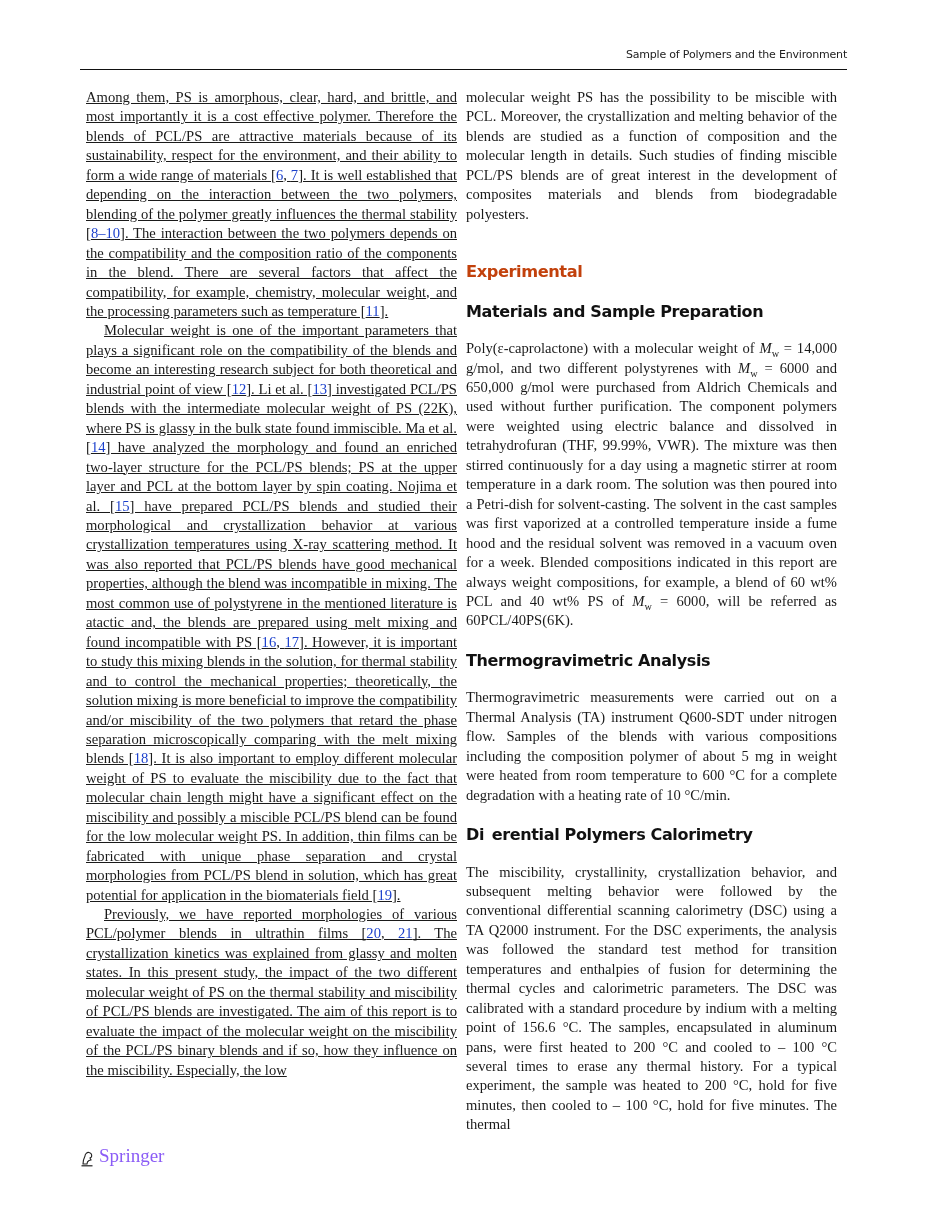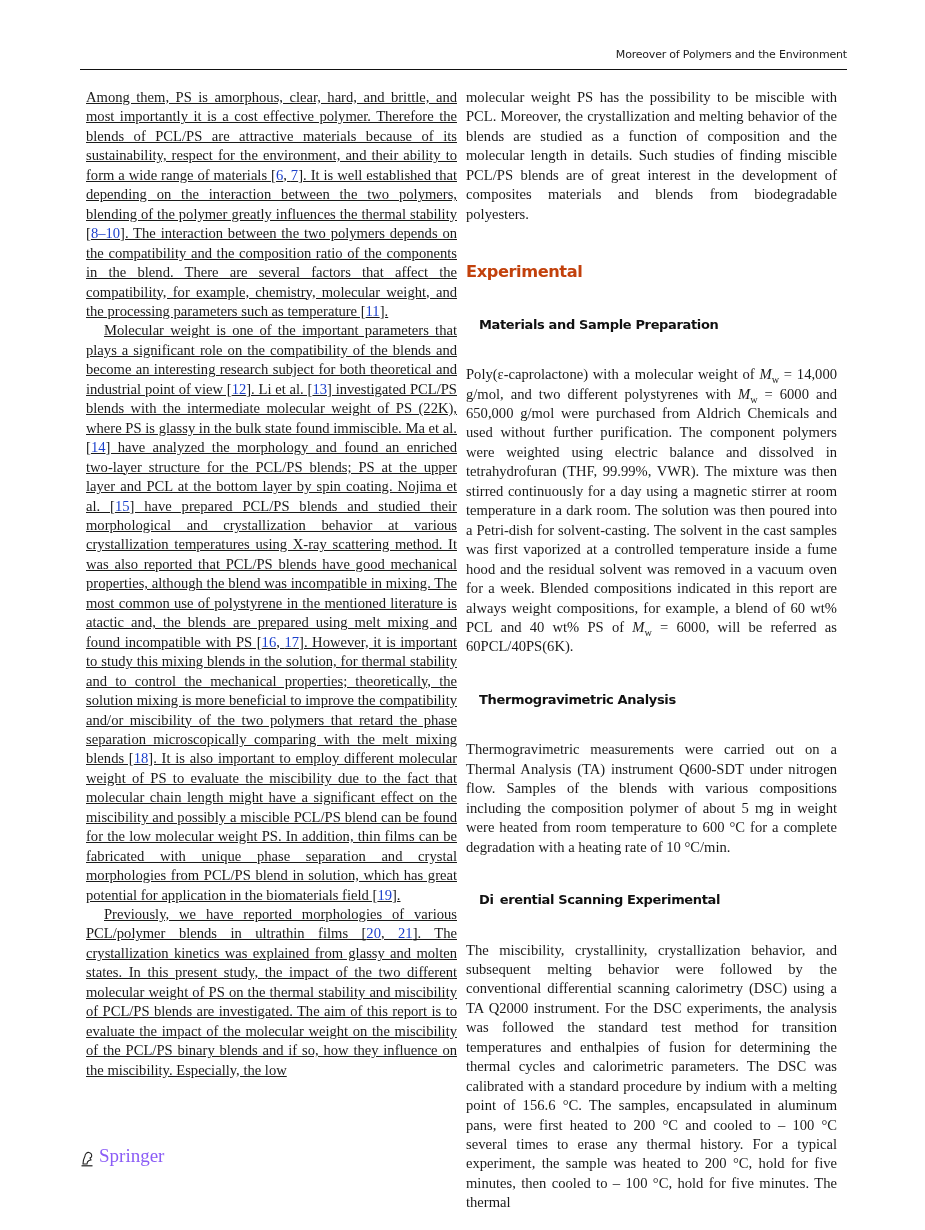--- a/index.html
+++ b/index.html
@@ -8,34 +8,34 @@
     font-family:"DejaVu Sans", sans-serif; font-size:11px; color:#222; letter-spacing:-0.2px; }
   .head-rule { position:absolute; left:80px; top:69px; width:767px; height:0; border-top:1.6px solid #111; }
   .col { position:absolute; top:88px; width:371px;
     font-family:"Liberation Serif", serif; font-size:14.6px; line-height:19.45px; color:#1a1a1a; }
   .col-left { left:86px;text-decoration:underline; }
   .col-right { left:466px; }
   .col p { margin:0; text-align:justify; hyphens:manual; }
   .col p.indent { text-indent:18px; }
   .cite { color:#1a3fcc; }
   h2.sec { font-family:"DejaVu Sans", sans-serif; font-weight:bold; font-size:16.2px; margin:0; letter-spacing:-0.4px; color:#c2410c; }
-  h3.sub { font-family:"DejaVu Sans", sans-serif; font-weight:bold; font-size:13px; margin:13px; letter-spacing:-0.35px; color:#111; }
+  h3.sub { font-family:"DejaVu Sans", sans-serif; font-weight:bold; font-size:16px; margin:0; letter-spacing:-0.35px; color:#111; }
   .gap-sec-top { height:38px; }
   .gap-sec-bottom { height:20px; }
   .gap-sub-bottom { height:18px; }
   .gap-sub-top { height:20px; }
   i.mw { font-style:italic; }
   sub { font-size:70%; line-height:0; }
   .footer { position:absolute; left:80px; top:1145px; font-family:"Liberation Serif", serif; font-size:19px; color:#8b5cf6; display:flex; align-items:flex-end; gap:5px; }
   .footer svg { display:block; }
 </style>
 </head>
 <body>
 
-<div class="running-head">Moreover of Polymers and the Environment</div>
+<div class="running-head">Sample of Polymers and the Environment</div>
 <div class="head-rule"></div>
 
 <div class="col col-left">
   <p>Among them, PS is amorphous, clear, hard, and brittle, and most importantly it is a cost effective polymer. Therefore the blends of PCL/PS are attractive materials because of its sustainability, respect for the environment, and their ability to form a wide range of materials [<span class="cite">6</span>, <span class="cite">7</span>]. It is well established that depending on the interaction between the two polymers, blending of the polymer greatly influences the thermal stability [<span class="cite">8–10</span>]. The interaction between the two polymers depends on the compatibility and the composition ratio of the components in the blend. There are several factors that affect the compatibility, for example, chemistry, molecular weight, and the processing parameters such as temperature [<span class="cite">11</span>].</p>
   <p class="indent">Molecular weight is one of the important parameters that plays a significant role on the compatibility of the blends and become an interesting research subject for both theoretical and industrial point of view [<span class="cite">12</span>]. Li et al. [<span class="cite">13</span>] investigated PCL/PS blends with the intermediate molecular weight of PS (22K), where PS is glassy in the bulk state found immiscible. Ma et al. [<span class="cite">14</span>] have analyzed the morphology and found an enriched two-layer structure for the PCL/PS blends; PS at the upper layer and PCL at the bottom layer by spin coating. Nojima et al. [<span class="cite">15</span>] have prepared PCL/PS blends and studied their morphological and crystallization behavior at various crystallization temperatures using X-ray scattering method. It was also reported that PCL/PS blends have good mechanical properties, although the blend was incompatible in mixing. The most common use of polystyrene in the mentioned literature is atactic and, the blends are prepared using melt mixing and found incompatible with PS [<span class="cite">16</span>, <span class="cite">17</span>]. However, it is important to study this mixing blends in the solution, for thermal stability and to control the mechanical properties; theoretically, the solution mixing is more beneficial to improve the compatibility and/or miscibility of the two polymers that retard the phase separation microscopically comparing with the melt mixing blends [<span class="cite">18</span>]. It is also important to employ different molecular weight of PS to evaluate the miscibility due to the fact that molecular chain length might have a significant effect on the miscibility and possibly a miscible PCL/PS blend can be found for the low molecular weight PS. In addition, thin films can be fabricated with unique phase separation and crystal morphologies from PCL/PS blend in solution, which has great potential for application in the biomaterials field [<span class="cite">19</span>].</p>
   <p class="indent">Previously, we have reported morphologies of various PCL/polymer blends in ultrathin films [<span class="cite">20</span>, <span class="cite">21</span>]. The crystallization kinetics was explained from glassy and molten states. In this present study, the impact of the two different molecular weight of PS on the thermal stability and miscibility of PCL/PS blends are investigated. The aim of this report is to evaluate the impact of the molecular weight on the miscibility of the PCL/PS binary blends and if so, how they influence on the miscibility. Especially, the low</p>
 </div>
 
 <div class="col col-right">
   <p>molecular weight PS has the possibility to be miscible with PCL. Moreover, the crystallization and melting behavior of the blends are studied as a function of composition and the molecular length in details. Such studies of finding miscible PCL/PS blends are of great interest in the development of composites materials and blends from biodegradable polyesters.</p>
@@ -46,21 +46,21 @@
   <h3 class="sub">Materials and Sample Preparation</h3>
   <div class="gap-sub-bottom"></div>
   <p>Poly(ε-caprolactone) with a molecular weight of <i class="mw">M</i><sub>w</sub> = 14,000 g/mol, and two different polystyrenes with <i class="mw">M</i><sub>w</sub> = 6000 and 650,000 g/mol were purchased from Aldrich Chemicals and used without further purification. The component polymers were weighted using electric balance and dissolved in tetrahydrofuran (THF, 99.99%, VWR). The mixture was then stirred continuously for a day using a magnetic stirrer at room temperature in a dark room. The solution was then poured into a Petri-dish for solvent-casting. The solvent in the cast samples was first vaporized at a controlled temperature inside a fume hood and the residual solvent was removed in a vacuum oven for a week. Blended compositions indicated in this report are always weight compositions, for example, a blend of 60 wt% PCL and 40 wt% PS of <i class="mw">M</i><sub>w</sub> = 6000, will be referred as 60PCL/40PS(6K).</p>
   <div class="gap-sub-top"></div>
 
   <h3 class="sub">Thermogravimetric Analysis</h3>
   <div class="gap-sub-bottom"></div>
   <p>Thermogravimetric measurements were carried out on a Thermal Analysis (TA) instrument Q600-SDT under nitrogen flow. Samples of the blends with various compositions including the composition polymer of about 5 mg in weight were heated from room temperature to 600 °C for a complete degradation with a heating rate of 10 °C/min.</p>
   <div class="gap-sub-top"></div>
 
-  <h3 class="sub">Di erential Scanning Experimental</h3>
+  <h3 class="sub">Di erential Polymers Calorimetry</h3>
   <div class="gap-sub-bottom"></div>
   <p>The miscibility, crystallinity, crystallization behavior, and subsequent melting behavior were followed by the conventional differential scanning calorimetry (DSC) using a TA Q2000 instrument. For the DSC experiments, the analysis was followed the standard test method for transition temperatures and enthalpies of fusion for determining the thermal cycles and calorimetric parameters. The DSC was calibrated with a standard procedure by indium with a melting point of 156.6 °C. The samples, encapsulated in aluminum pans, were first heated to 200 °C and cooled to – 100 °C several times to erase any thermal history. For a typical experiment, the sample was heated to 200 °C, hold for five minutes, then cooled to – 100 °C, hold for five minutes. The thermal</p>
 </div>
 
 <div class="footer">
   <span>
     <svg width="14" height="16" viewBox="0 0 14 16">
       <path d="M3 13 C3 9 4 7 5 5 C5 3 7 1 9 1.5 C11 2 12 4 11.5 6 L10 7 L11 9 L9 9.5 C8 10 7 11 7 13 Z" fill="none" stroke="#222" stroke-width="1.1"></path>
       <line x1="1.5" y1="14.8" x2="12.5" y2="14.8" stroke="#222" stroke-width="1.2"></line>
     </svg>

